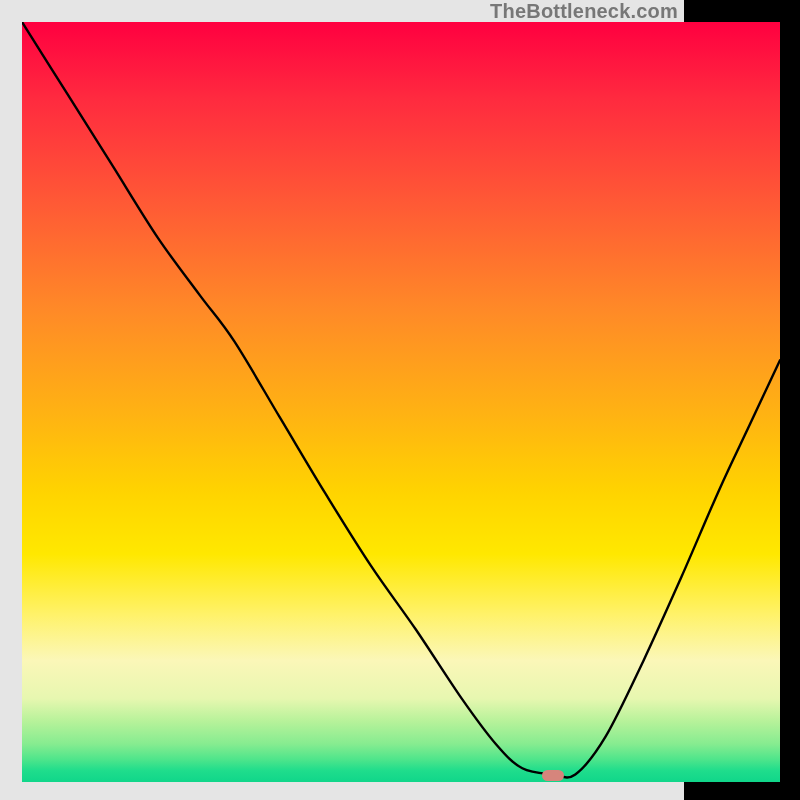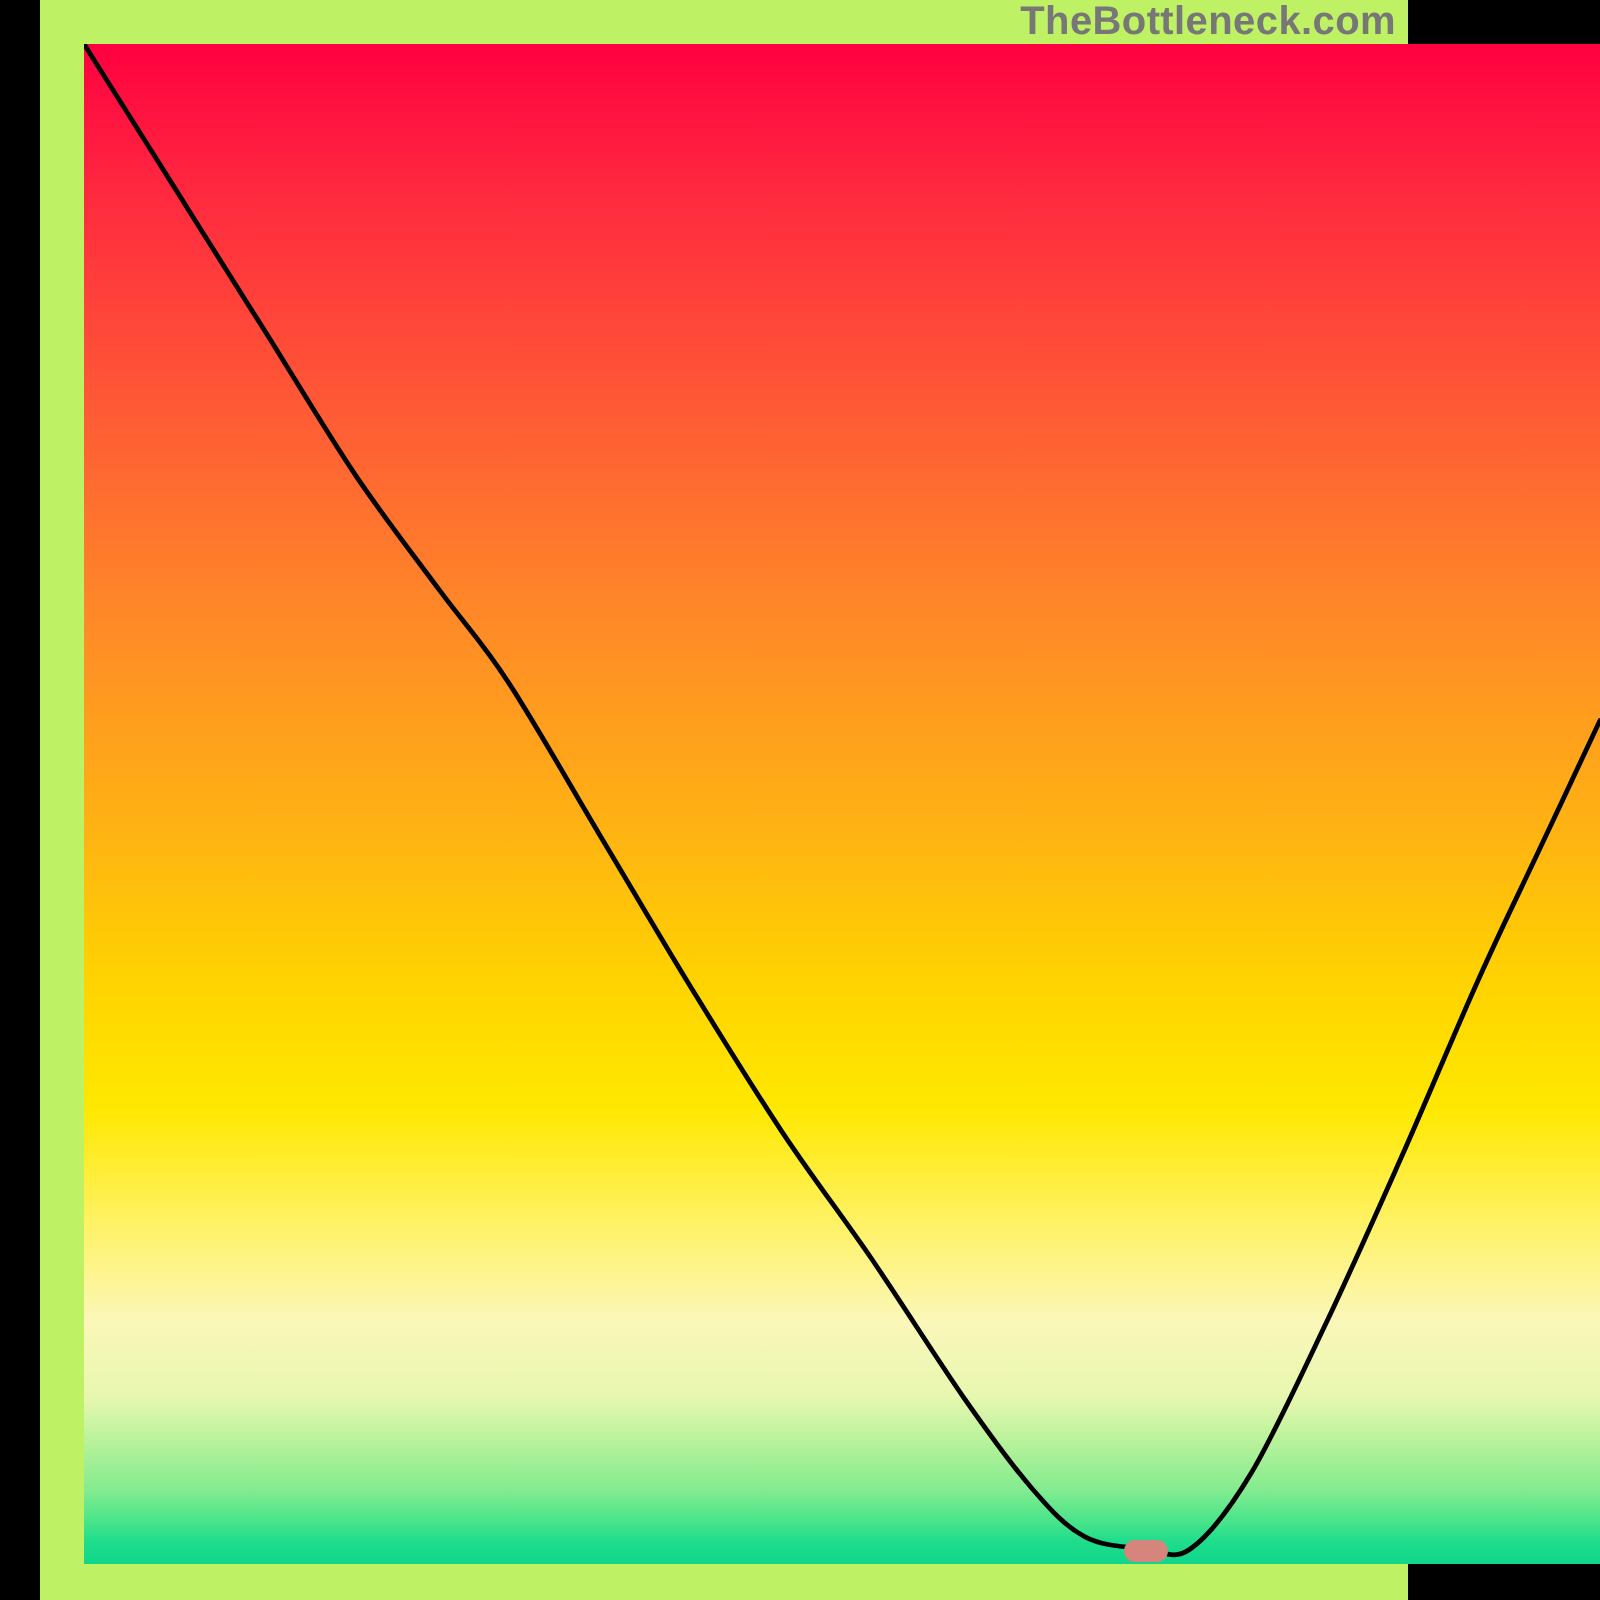--- a/index.html
+++ b/index.html
@@ -1,22 +1,21 @@
 <!DOCTYPE html>
 <html><head>
 <meta charset="utf-8">
 <style>
   * { margin: 0; padding: 0; box-sizing: border-box; }
   html, body { width: 800px; height: 800px; overflow: hidden; background: #000; }
   .stage {
     position: relative;
     width: 684px;
     height: 800px;
-    background: #bef264;
-    margin-left: 20px;
+    background: #e5e5e5;
   }
   .plot {
     position: absolute;
     left: 22px;
     top: 22px;
     width: 758px;
     height: 760px;
     overflow: hidden;
   }
   .gradient {

